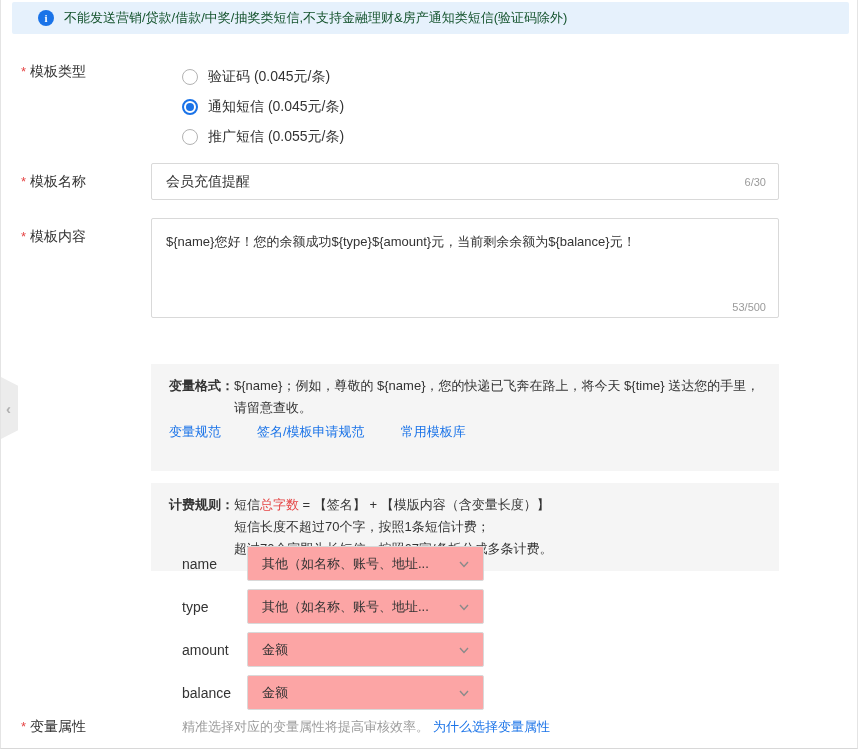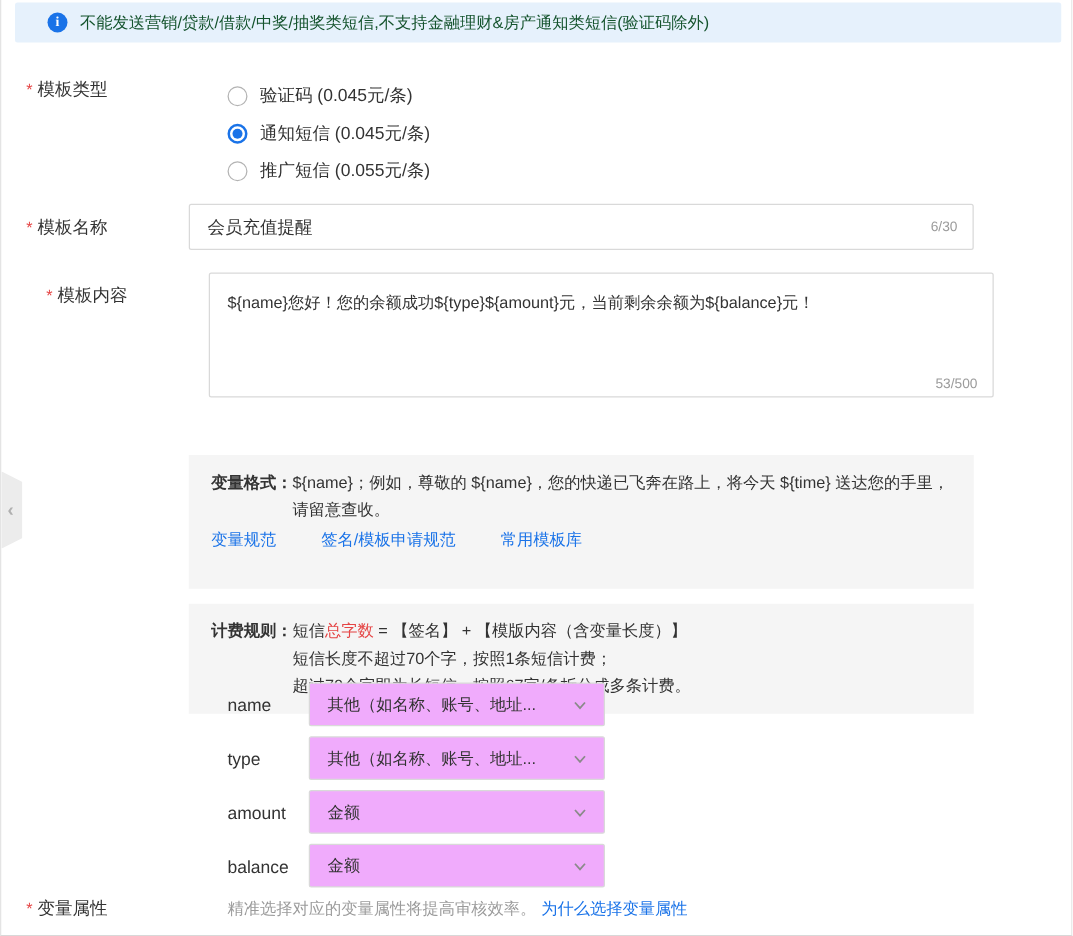--- a/index.html
+++ b/index.html
@@ -131,21 +131,21 @@
   .links-row { display: flex; gap: 36px; margin-top: 2px; }
   .link { color: #1a73e8; cursor: pointer; text-decoration: none; font-size: 13px; }
   .hl-red { color: #e54545; }
   
   .var-row { display: flex; align-items: center; height: 35px; margin-bottom: 8px; }
   .var-name { width: 65px; flex: 0 0 65px; font-size: 14px; color: #333; }
   .select-box {
     width: 237px; height: 35px;
     border: 1px solid #d9d9d9;
     border-radius: 2px;
-    background: #f0abfc;
+    background: #fca5a5;
     display: flex;
     align-items: center;
     justify-content: space-between;
     padding: 0 12px 0 14px;
     cursor: pointer;
   }
   .select-value {
     font-size: 13px; color: #333;
     white-space: nowrap; overflow: hidden;
     max-width: 185px;
@@ -203,21 +203,21 @@
 
   <div class="form-row" style="top: 163px;">
     <div class="form-label" style="padding-top: 10px;"><span class="req">*</span><span>模板名称</span></div>
     <div class="input-wrap">
       <input class="text-input" type="text" value="会员充值提醒" style="">
       <span class="char-counter counter-mid">6/30</span>
     </div>
   </div>
 
   <div class="form-row" style="top: 218px;">
-    <div class="form-label" style="padding-top: 10px; margin-left: 16px;"><span class="req">*</span><span>模板内容</span></div>
+    <div class="form-label" style="padding-top: 10px;"><span class="req">*</span><span>模板内容</span></div>
     <div class="textarea-wrap">
       <textarea class="content-textarea" style="">${name}您好！您的余额成功${type}${amount}元，当前剩余余额为${balance}元！</textarea>
       <span class="char-counter counter-bottom">53/500</span>
     </div>
   </div>
 
   <div class="gray-box" style="top: 364px; height: 107px;">
     <div class="tip-line">
       <span class="tip-label">变量格式：</span>
       <span class="tip-text">${name}；例如，尊敬的 ${name}，您的快递已飞奔在路上，将今天 ${time} 送达您的手里，请留意查收。</span>

